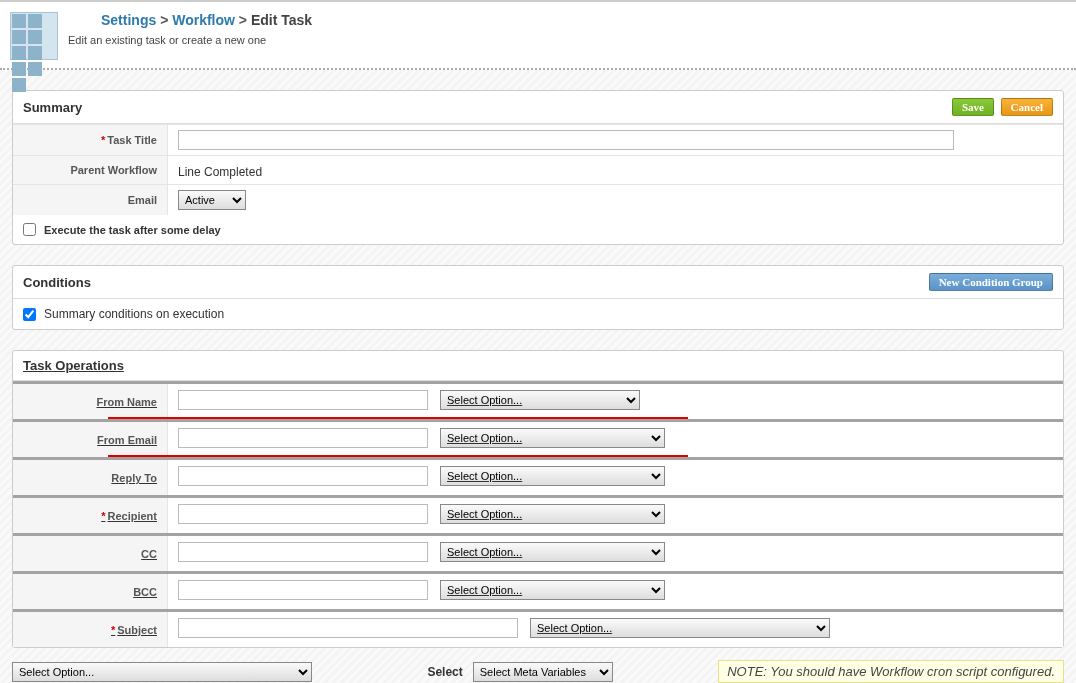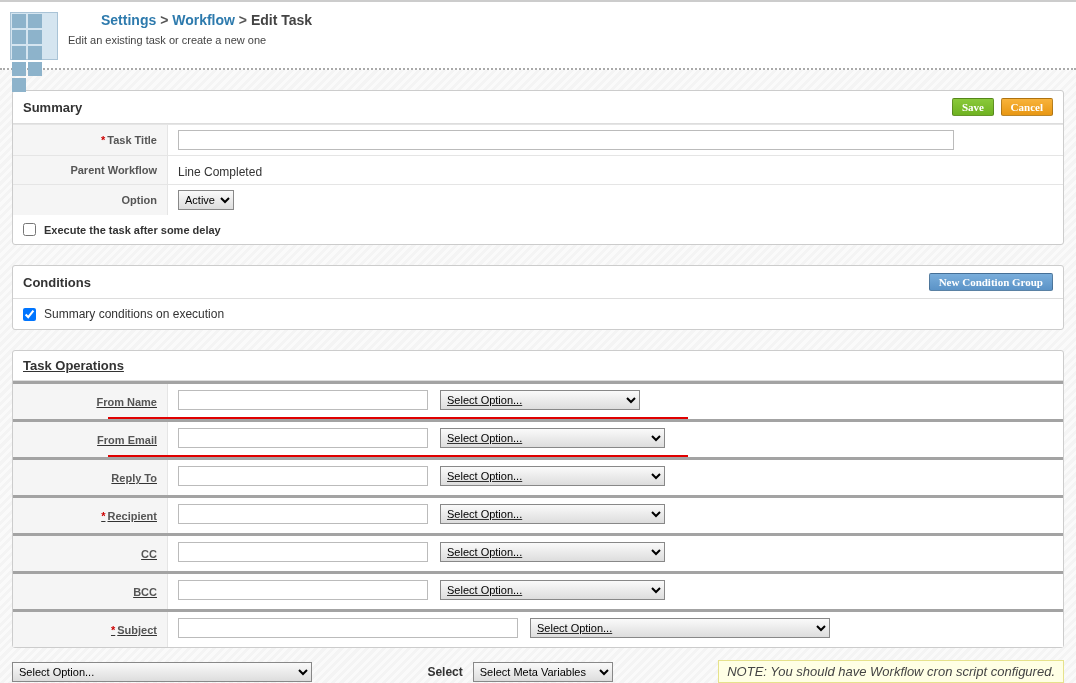--- a/index.html
+++ b/index.html
@@ -93,21 +93,21 @@
     border: 1px solid #888;
     background: linear-gradient(#fafafa,#ddd);
     height: 20px;
     font-size: 11px;
     padding: 0 2px;
   }
   .sel.w-200 { width: 200px; }
   .sel.w-225 { width: 225px; }
   .sel.w-300 { width: 300px; }
   .sel.w-150 { width: 140px; }
-  .sel.w-60  { width: 56px; }
+  .sel.w-60  { width: 68px; }
   .check-row {
     padding: 8px 10px;
     display: flex; align-items: center;
     font-weight: bold;
     font-size: 11px;
   }
   .check-row input { margin-right: 8px; }
   .conditions-body { padding: 8px 10px; font-size: 12px; display:flex; align-items:center;}
   .conditions-body input { margin-right: 8px; }
   .op-row {
@@ -209,21 +209,21 @@
     <div class="form-row">
       <div class="form-label">
           <span>Parent Workflow</span>
         </div>
       <div class="form-field">
           <span class="static-val">Line Completed</span>
         </div>
     </div>
     <div class="form-row">
       <div class="form-label">
-          <span>Option</span>
+          <span>Email</span>
         </div>
       <div class="form-field">
         <select class="sel w-60">
           <option>Active</option>
         </select>
       </div>
     </div>
     <div class="check-row">
       <input type="checkbox" style="">
       <span>Execute the task after some delay</span>

